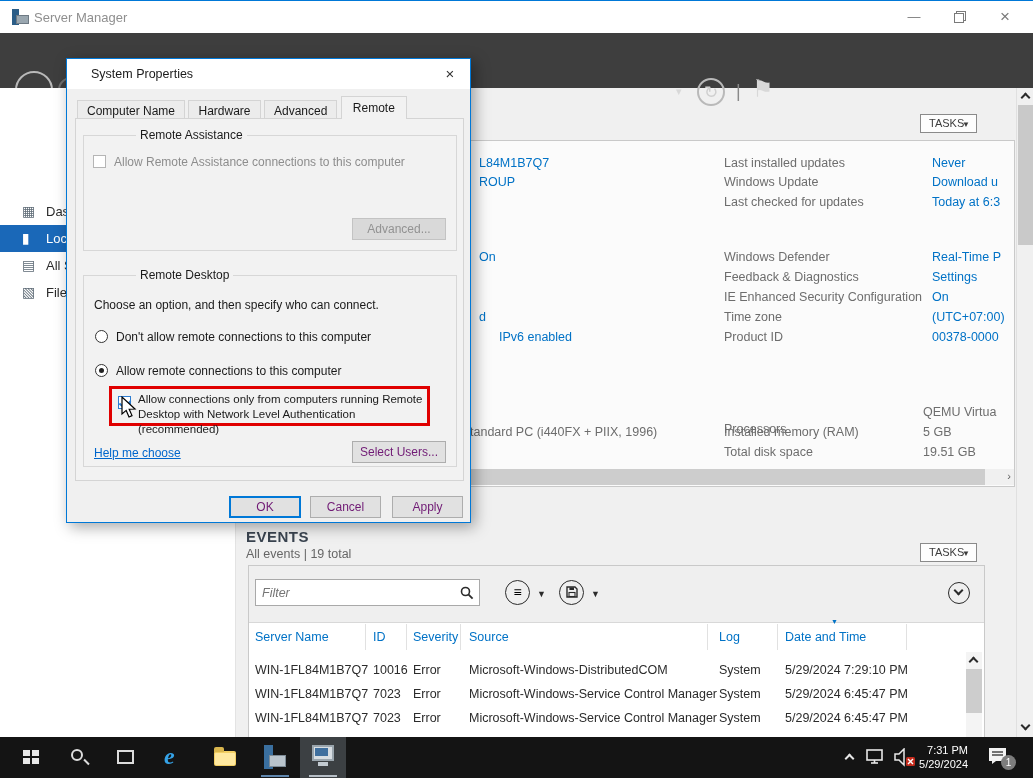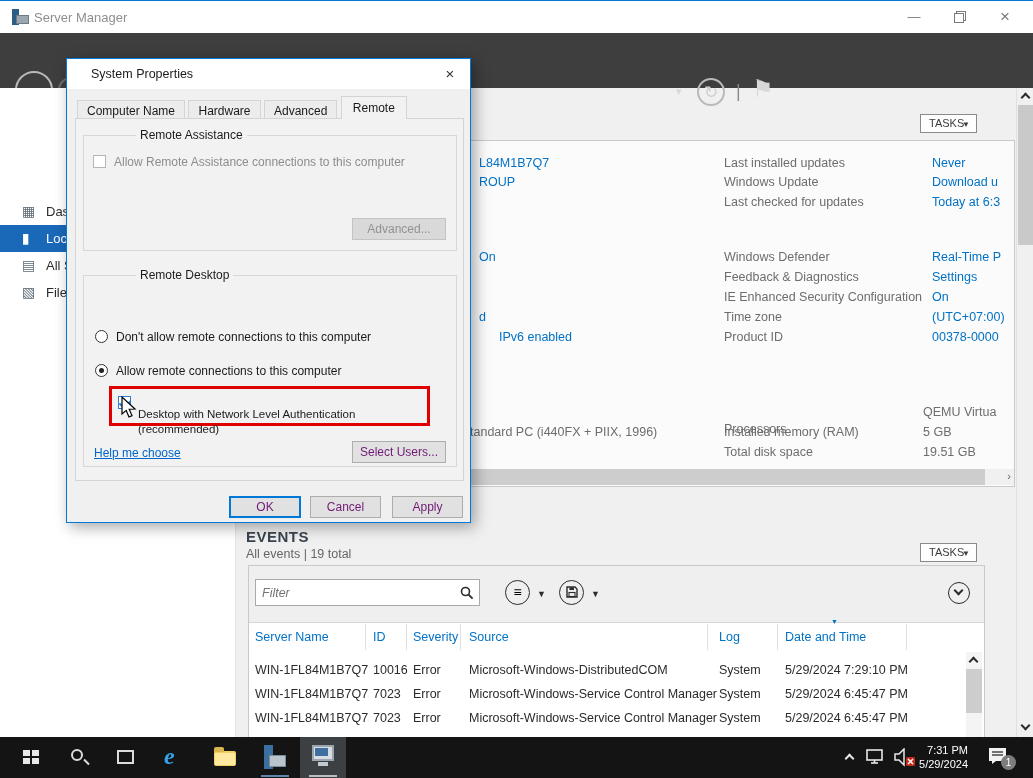--- a/index.html
+++ b/index.html
@@ -315,28 +315,29 @@
 
     <div class="groupbox" style="left:16px; top:76px; width:374px; height:116px;">
       <span class="glabel">Remote Assistance</span>
       <span class="cb" style="left:9px; top:19px;"></span>
       <span class="dis-text" style="position:absolute; left:30px; top:19px;">Allow Remote Assistance connections to this computer</span>
       <div class="win-btn disabled" style="right:10px; bottom:10px; width:94px;">Advanced...</div>
     </div>
 
     <div class="groupbox" style="left:16px; top:216px; width:374px; height:192px;">
       <span class="glabel">Remote Desktop</span>
+      <span class="dlg-text" style="position:absolute; left:10px; top:22px;">Choose an option, and then specify who can connect.</span>
       <span class="radio" style="left:11px; top:54px;"></span>
       <span class="dlg-text" style="position:absolute; left:32px; top:54px;">Don't allow remote connections to this computer</span>
       <span class="radio sel" style="left:11px; top:88px;"></span>
       <span class="dlg-text" style="position:absolute; left:32px; top:88px;">Allow remote connections to this computer</span>
 
       <div class="redbox" style="left:25px; top:110px; width:321px; height:40px;">
         <span class="cb checked" style="left:6px; top:7px;"></span>
-        <span class="dlg-text" style="position:absolute; left:26px; top:3px; line-height:15px; font-size:11.5px;"><br><span>Desktop with Network Level Authentication (recommended)</span></span>
+        <span class="dlg-text" style="position:absolute; left:26px; top:3px; line-height:15px; font-size:11.5px;"><span>Allow connections only from computers running Remote</span><br><span>Desktop with Network Level Authentication (recommended)</span></span>
       </div>
 
       <span class="link" style="position:absolute; left:10px; top:170px;">Help me choose</span>
       <div class="win-btn" style="right:10px; top:165px; width:94px;">Select Users...</div>
     </div>
 
     <div class="win-btn focus" style="left:162px; top:437px; width:72px;">OK</div>
     <div class="win-btn" style="left:243px; top:437px; width:71px;">Cancel</div>
     <div class="win-btn" style="left:325px; top:437px; width:71px;">Apply</div>
   </div>

